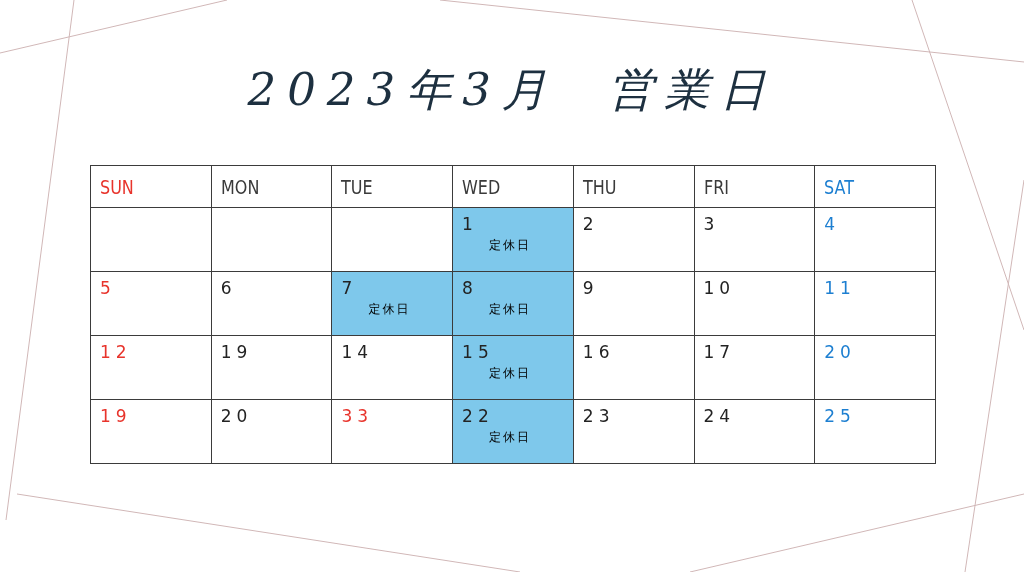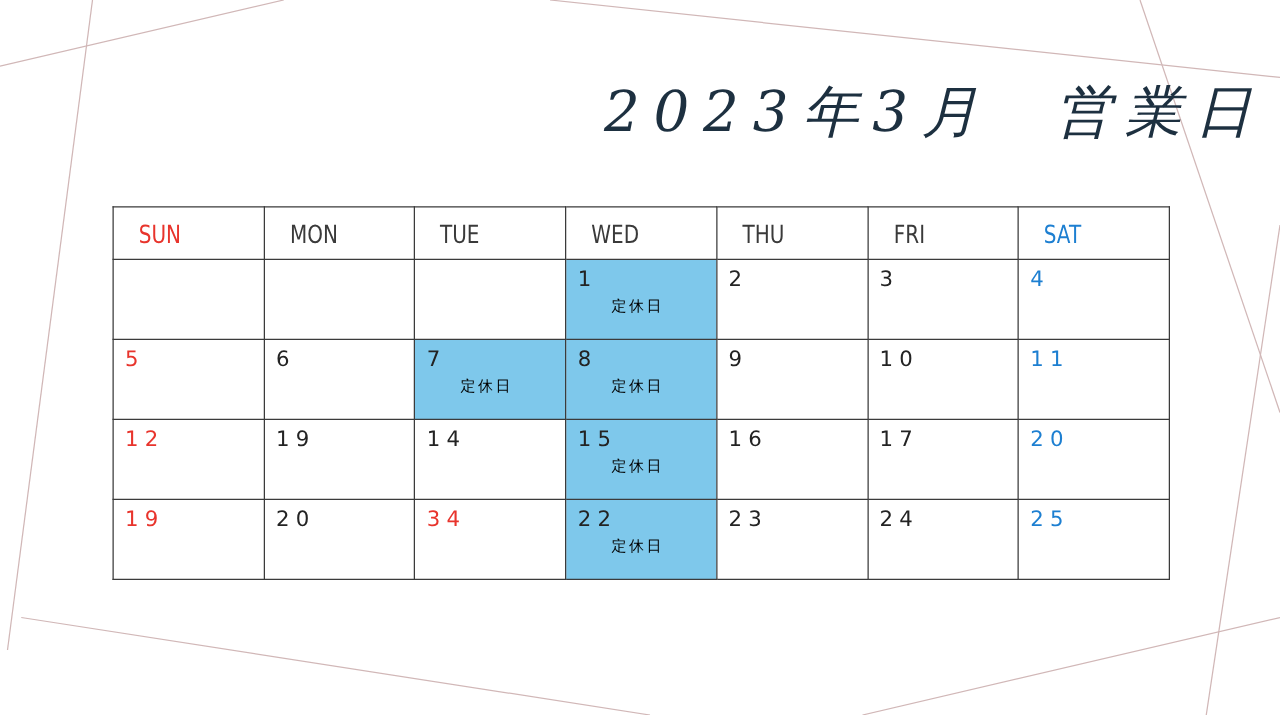--- a/index.html
+++ b/index.html
@@ -4,37 +4,37 @@
 <style>
   html,body{margin:0;padding:0;}
   body{
     width:1024px;height:572px;position:relative;overflow:hidden;
     background:#ffffff;
     font-family:"DejaVu Sans","Liberation Sans",sans-serif;
   }
   .bg-lines{position:absolute;left:0;top:0;width:1024px;height:572px;pointer-events:none;}
   .page-title{
     position:absolute;top:60px;left:12px;width:1000px;
-    text-align:right;
+    text-align:center;
     font-family:"DejaVu Serif","Liberation Serif",serif;
     font-style:italic;
     font-size:45px;
     letter-spacing:11px;
     color:#1d3040;
     white-space:pre;
   }
   table.calendar{
     position:absolute;left:90px;top:165px;width:846px;
     border-collapse:collapse;table-layout:fixed;
     background:transparent;
   }
   th,td{border:1.5px solid #3b3b3b;}
   th{
     height:41px;text-align:left;vertical-align:middle;
-    padding:0 0 0 20px;font-size:20px;font-weight:normal;color:#3a3a3a;
+    padding:0 0 0 9px;font-size:20px;font-weight:normal;color:#3a3a3a;
   }
   th .hdr{display:inline-block;transform:scaleX(0.8);transform-origin:0 50%;}
   th.sun .hdr{color:#e8342c;}
   th.sat .hdr{color:#1d7fd1;}
   td{
     height:57px;vertical-align:top;
     padding:6px 0 0 9px;font-size:17px;color:#232323;
   }
   td .num{letter-spacing:5px;line-height:1.15;}
   td.sun .num,td.red .num{color:#e8342c;}
@@ -98,20 +98,20 @@
       <td><span class="num">19</span></td>
       <td><span class="num">14</span></td>
       <td class="closed"><span class="num">15</span><span class="note">定休日</span></td>
       <td><span class="num">16</span></td>
       <td><span class="num">17</span></td>
       <td class="sat"><span class="num">20</span></td>
     </tr>
     <tr>
       <td class="sun"><span class="num">19</span></td>
       <td><span class="num">20</span></td>
-      <td class="red"><span class="num">34</span></td>
+      <td class="red"><span class="num">33</span></td>
       <td class="closed"><span class="num">22</span><span class="note">定休日</span></td>
       <td><span class="num">23</span></td>
       <td><span class="num">24</span></td>
       <td class="sat"><span class="num">25</span></td>
     </tr>
   </tbody>
 </table>
 
 </body></html>

